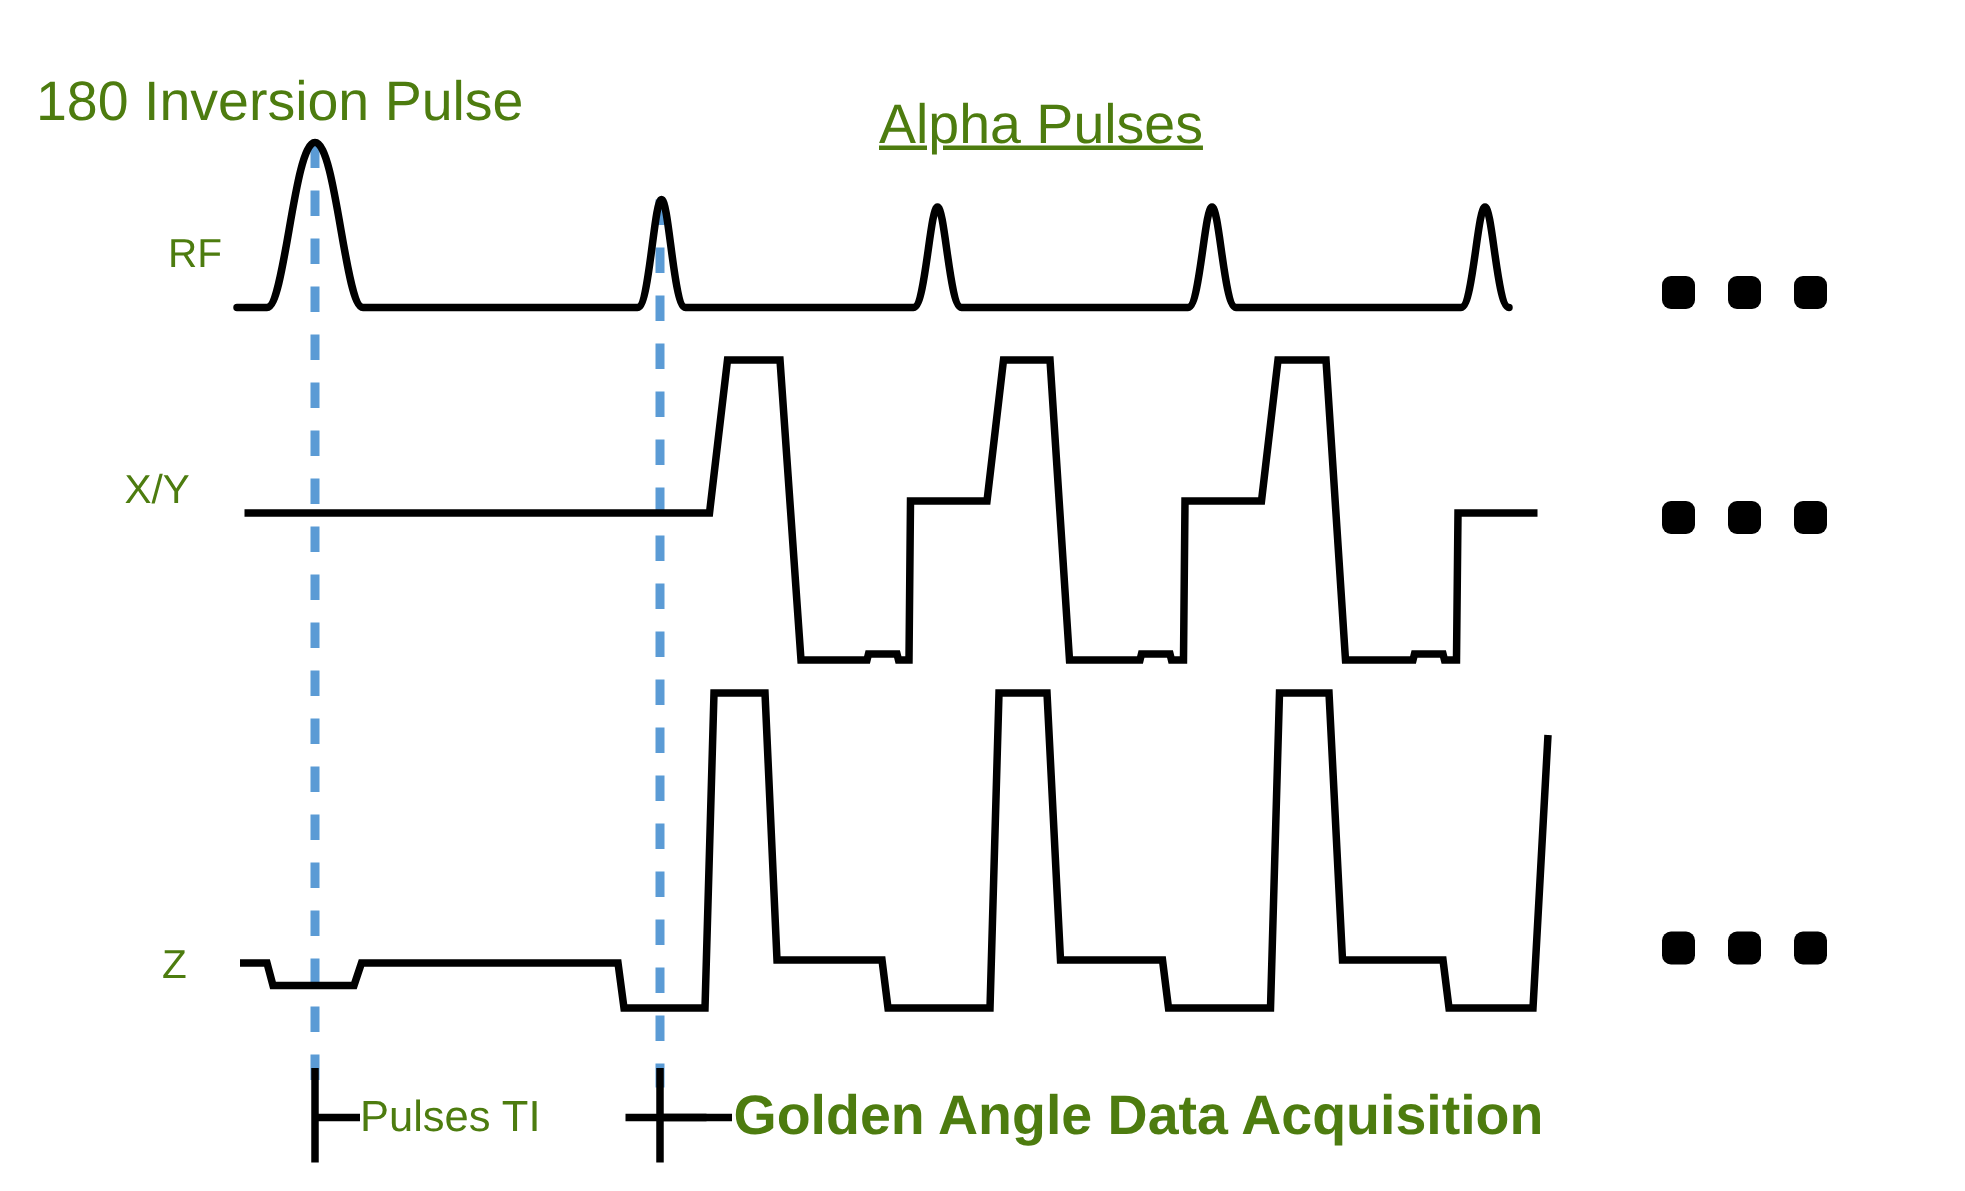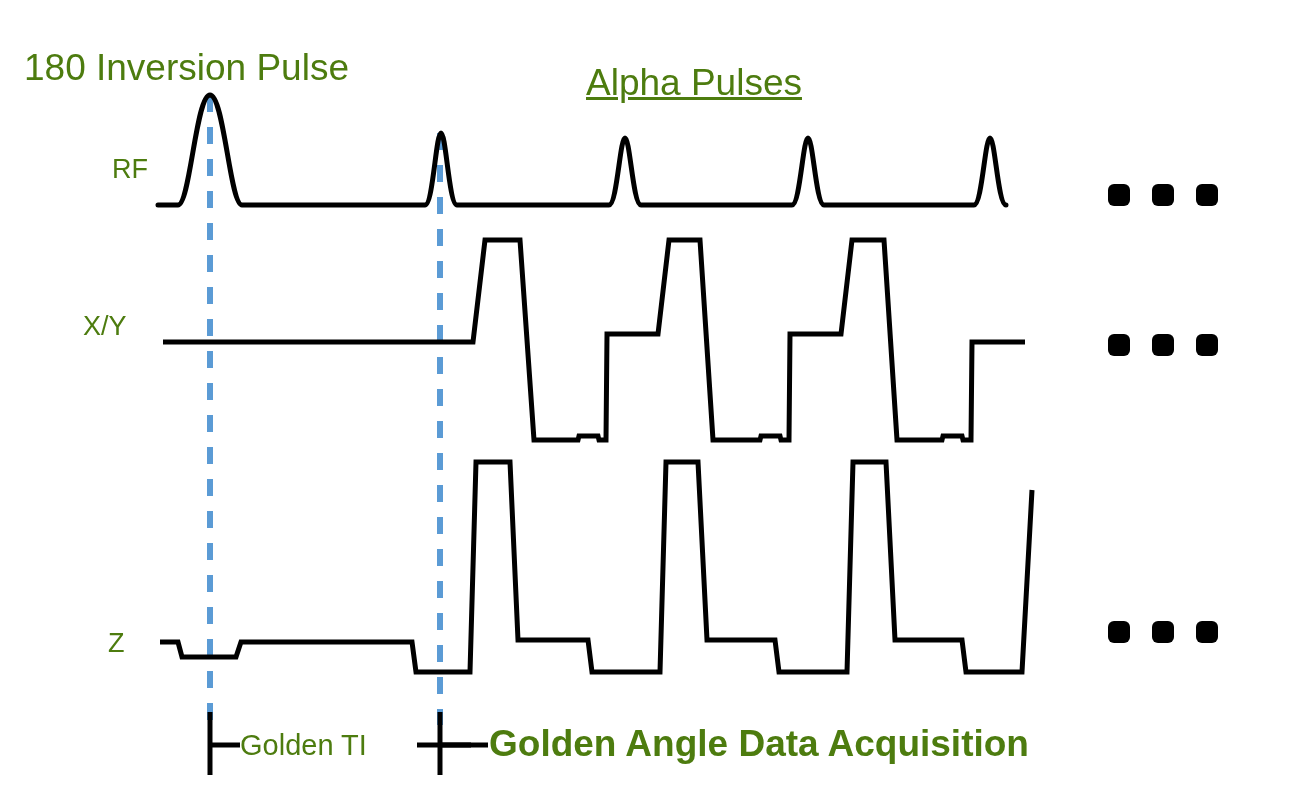--- a/index.html
+++ b/index.html
@@ -118,21 +118,21 @@
   <div class="txt title-text" style="left:24px; top:47px;">180 Inversion Pulse</div>
 
   <div class="txt title-text" style="left:586px; top:62px;text-decoration:underline;">Alpha Pulses</div>
 
   <div class="txt axis-label" style="left:112px; top:154px;">RF</div>
 
   <div class="txt axis-label" style="left:83px; top:311px;">X/Y</div>
 
   <div class="txt axis-label" style="left:108px; top:628px;">Z</div>
 
-  <div class="txt timing-label" style="left:240px; top:729px;">Golden TI</div>
+  <div class="txt timing-label" style="left:240px; top:729px;">Pulses TI</div>
 
   <div class="txt acq-label" style="left:489px; top:723px;">Golden Angle Data Acquisition</div>
 
   <div class="ellipsis-group" style="left:1108px; top:184px;">
     <div class="ellipsis-dot"></div>
     <div class="ellipsis-dot"></div>
     <div class="ellipsis-dot"></div>
   </div>
 
   <div class="ellipsis-group" style="left:1108px; top:334px;">

